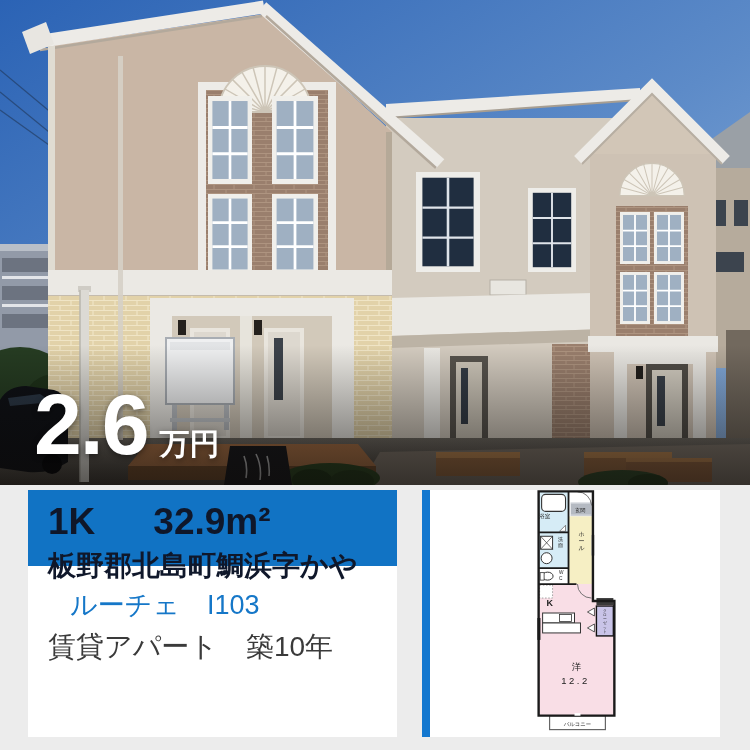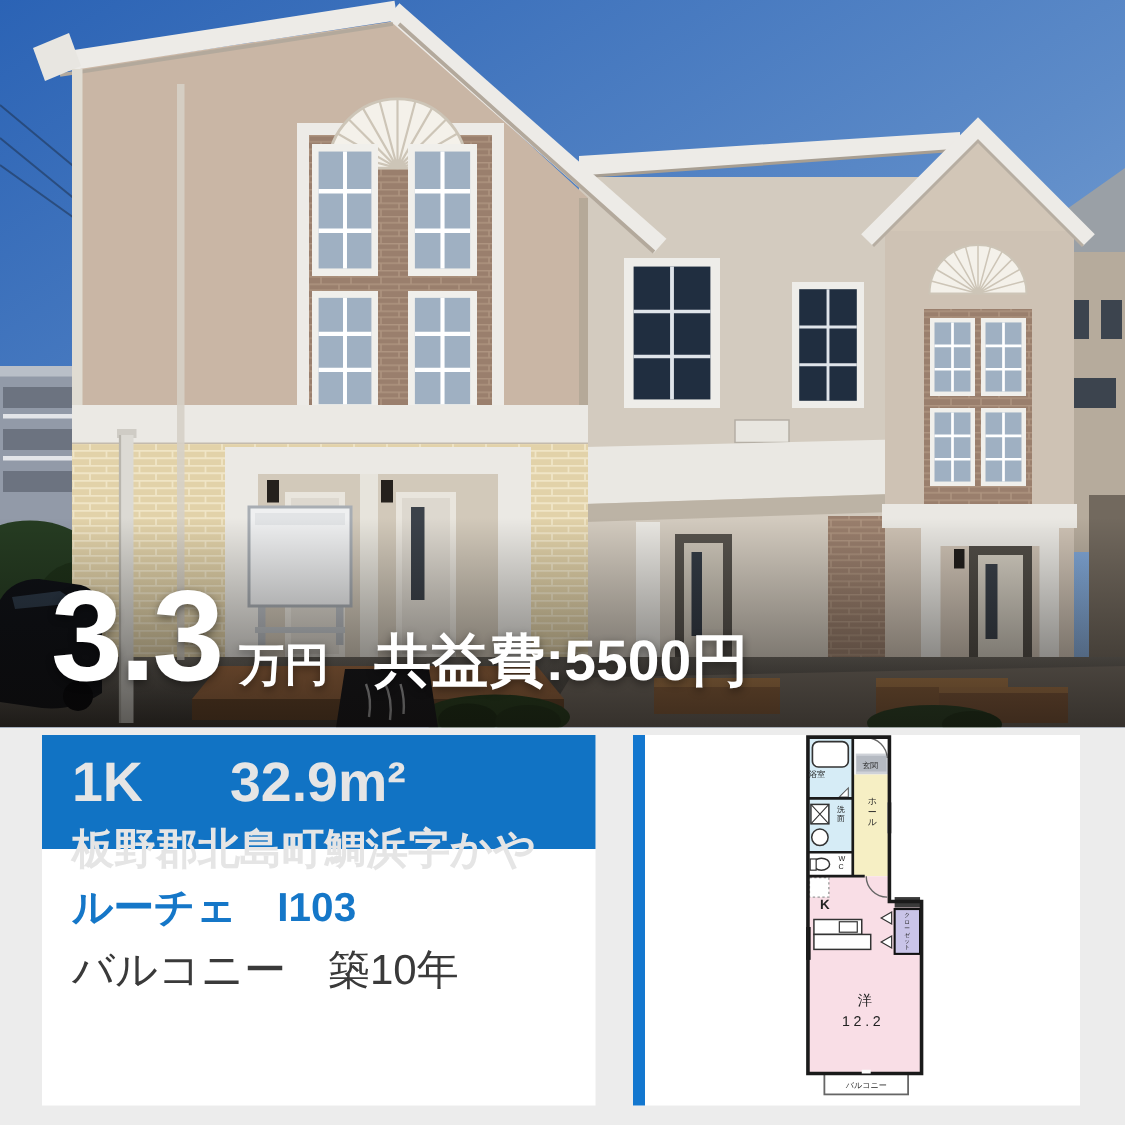--- a/index.html
+++ b/index.html
@@ -15,27 +15,27 @@
   .price-value{font-size:86px;font-weight:800;letter-spacing:-2px;line-height:1;}
   .price-unit{font-size:30px;font-weight:700;margin-left:12px;}
   .price-fee{font-size:38px;font-weight:700;margin-left:30px;}
 
   
   .bottom{position:absolute;left:0;top:485px;width:750px;height:265px;background:#ececec;}
   .card{position:absolute;top:5px;height:247px;background:#fff;}
   .card-left{left:28px;width:369px;}
   .card-right{left:422px;width:298px;display:flex;}
 
-  .blue-head{height:76px;background:#1173c4;color:#e5e5e5;padding:10px 20px 0 20px;box-sizing:border-box;}
+  .blue-head{height:76px;background:#1173c4;color:#0f172a;padding:10px 20px 0 20px;box-sizing:border-box;}
   .head-line1{display:flex;align-items:baseline;font-weight:700;font-size:37px;line-height:44px;}
   .head-area{margin-left:58px;}
   .head-line2{font-weight:700;font-size:28px;line-height:36px;margin-top:4px;}
 
   .card-body{padding:24px 20px 0 20px;}
-  .prop-link{color:#1577c8;font-size:27px;font-weight:700;line-height:30px;cursor:pointer;}
+  .prop-link{color:#1577c8;font-size:27px;font-weight:400;line-height:30px;cursor:pointer;margin-left:22px;}
   .prop-line{color:#3a3a3a;font-size:28px;line-height:37px;margin-top:8px;}
 
   .accent-bar{width:8px;background:#1377cf;flex:0 0 8px;}
   .floorplan-wrap{flex:1;position:relative;}
   .floorplan-wrap svg{display:block;width:290px;height:247px;}
   .fp-label{fill:#222;}
 </style>
 </head>
 <body>
 
@@ -223,39 +223,38 @@
         <g>
           <polygon points="230,446 286,446 292,485 224,485" fill="#18181c"></polygon>
           <path d="M244,456 q4,10 2,22 M256,454 q6,12 4,26 M267,456 q3,10 2,20" stroke="#d8d8da" stroke-width="1.6" fill="none" opacity="0.8"></path>
         </g>
       </g>
 
       <rect x="0" y="345" width="750" height="140" fill="url(#fadeGrad)"></rect>
     </svg>
 
     <div class="price-row">
-      <span class="price-value">3.3</span>
+      <span class="price-value">2.6</span>
       <span class="price-unit">万円</span>
-      <span class="price-fee">共益費:5500円</span>
     </div>
   </div>
 
   <div class="bottom">
 
     <div class="card card-left">
       <div class="blue-head">
         <div class="head-line1">
           <span>1K</span>
           <span class="head-area">32.9m²</span>
         </div>
         <div class="head-line2">板野郡北島町鯛浜字かや</div>
       </div>
       <div class="card-body">
         <div class="prop-link">ルーチェ　I103</div>
-        <div class="prop-line">バルコニー　築10年</div>
+        <div class="prop-line">賃貸アパート　築10年</div>
       </div>
     </div>
 
     <div class="card card-right">
       <div class="accent-bar"></div>
       <div class="floorplan-wrap">
         <svg viewBox="0 0 291 247">
 
           <rect x="109" y="1" width="30" height="41" fill="#d6ecf6"></rect>
           <rect x="109" y="42" width="30" height="36" fill="#d6ecf6"></rect>

